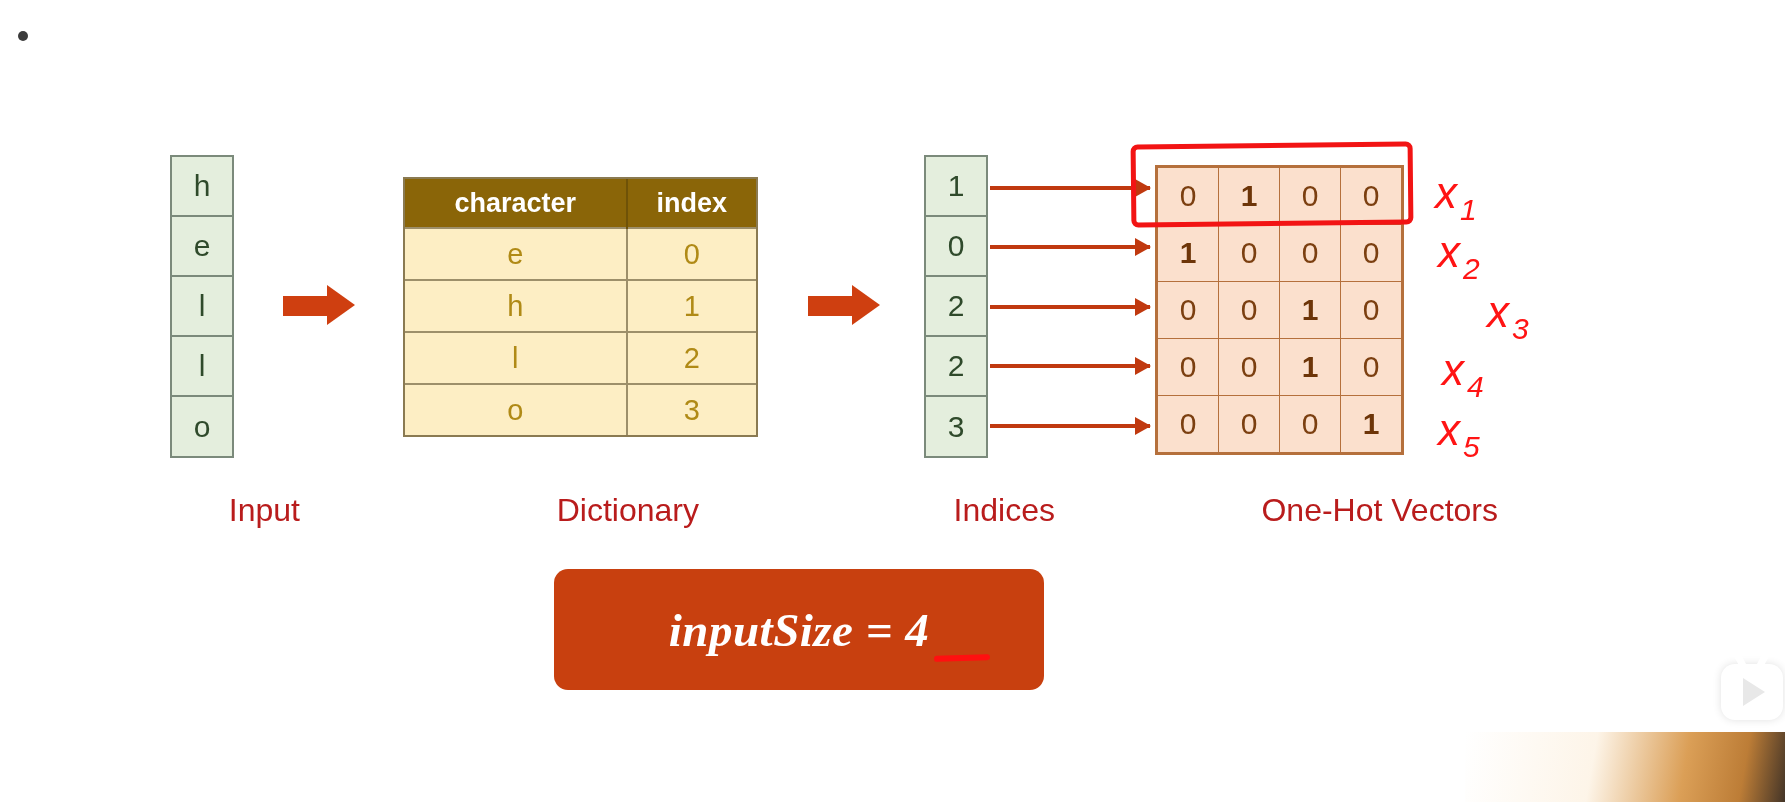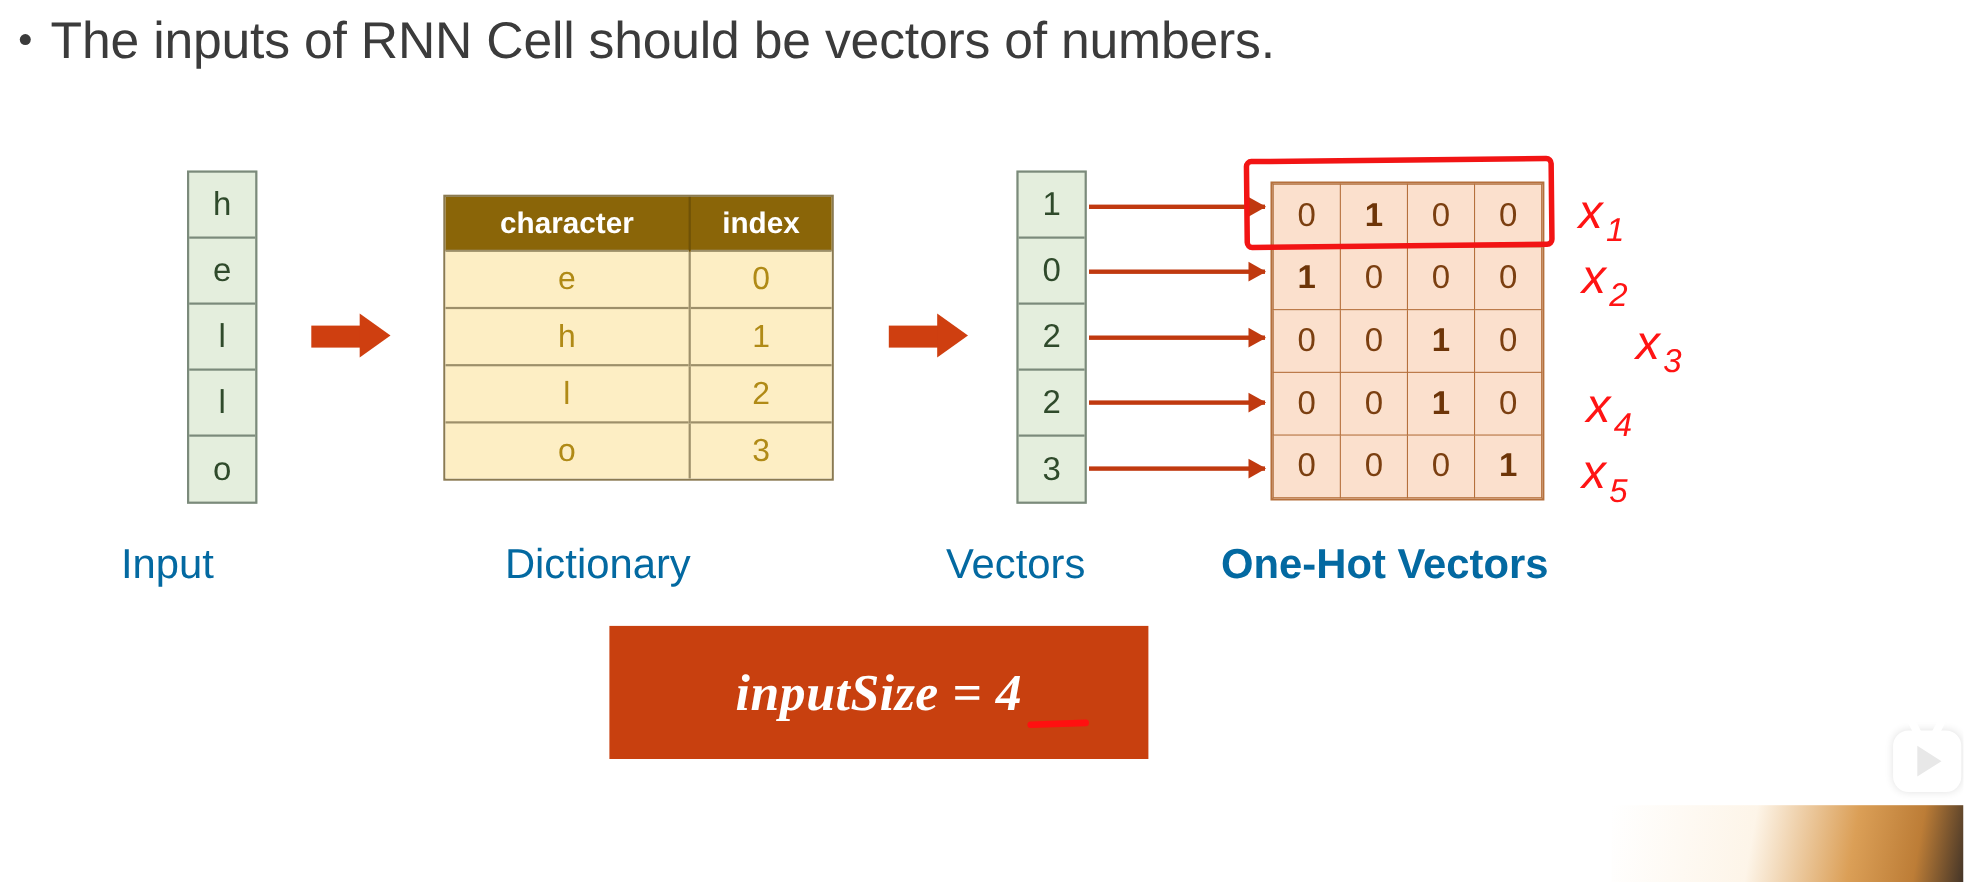--- a/index.html
+++ b/index.html
@@ -150,40 +150,41 @@
     position: absolute;
     right: -1px; top: -7px;
     width: 0; height: 0;
     border-top: 9px solid transparent;
     border-bottom: 9px solid transparent;
     border-left: 16px solid #c0390f;
   }
 
   
   .caption {
-    font-size: 38px;
-    color: #0369a1;
-    text-align: left;
+    font-size: 32px;
+    color: #b91c1c;
+    text-align: right;
     white-space: nowrap;
   }
   #caption-input      { left: 110px;  top: 492px; width: 190px; }
   #caption-dictionary { left: 459px;  top: 492px; width: 240px; }
   #caption-indices    { left: 860px;  top: 492px; width: 195px; }
-  #caption-onehot     { left: 1110px; top: 492px; width: 330px; font-weight: bold; }
+  #caption-onehot     { left: 1168px; top: 492px; width: 330px; }
 
   
   #inputsize-banner {
     left: 554px;
     top: 569px;
     width: 490px;
     height: 121px;
     background: #c8400f;
     display: flex;
     align-items: center;
     justify-content: center;
+    border-radius: 14px;
   }
   #inputsize-banner .txt {
     font-family: "Liberation Serif", serif;
     font-style: italic;
     font-weight: bold;
     font-size: 47px;
     color: #ffffff;
     letter-spacing: 0.5px;
   }
   #inputsize-underline {
@@ -266,21 +267,21 @@
   #bottom-bar {
     left: 0; bottom: 0;
     width: 92px; height: 18px;
     background: #ffffff;
   }
 </style>
 </head>
 <body>
 
 <div id="slide-title">
-  <span class="bullet-dot"></span><span>The inputs of RNN Cell should be vectors of numbers.</span>
+  <span class="bullet-dot"></span>
 </div>
 
 <div class="abs col-green" id="input-column">
   <div class="cell">h</div>
   <div class="cell">e</div>
   <div class="cell">l</div>
   <div class="cell">l</div>
   <div class="cell">o</div>
 </div>
 
@@ -402,21 +403,21 @@
 </div>
 <div class="abs hand-label" id="hand-x4">
   <span>x</span><span class="sub">4</span>
 </div>
 <div class="abs hand-label" id="hand-x5">
   <span>x</span><span class="sub">5</span>
 </div>
 
 <div class="abs caption" id="caption-input">Input</div>
 <div class="abs caption" id="caption-dictionary">Dictionary</div>
-<div class="abs caption" id="caption-indices">Vectors</div>
+<div class="abs caption" id="caption-indices">Indices</div>
 <div class="abs caption" id="caption-onehot">One-Hot Vectors</div>
 
 <div class="abs" id="inputsize-banner">
   <span class="txt">inputSize = 4</span>
 </div>
 <div id="inputsize-underline"></div>
 
 <div class="abs" id="webcam-strip"></div>
 <div class="abs" id="video-watermark">
   <span class="tv-ear-left"></span>

